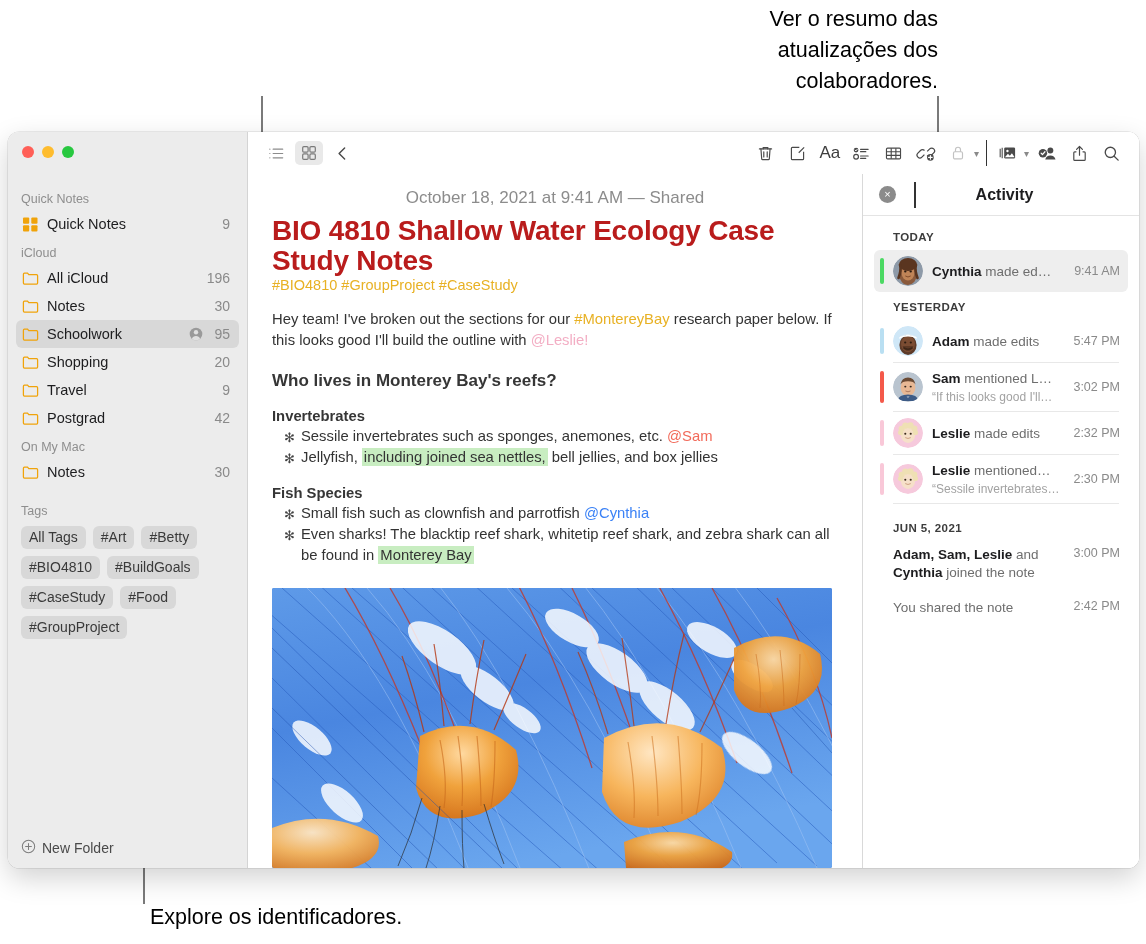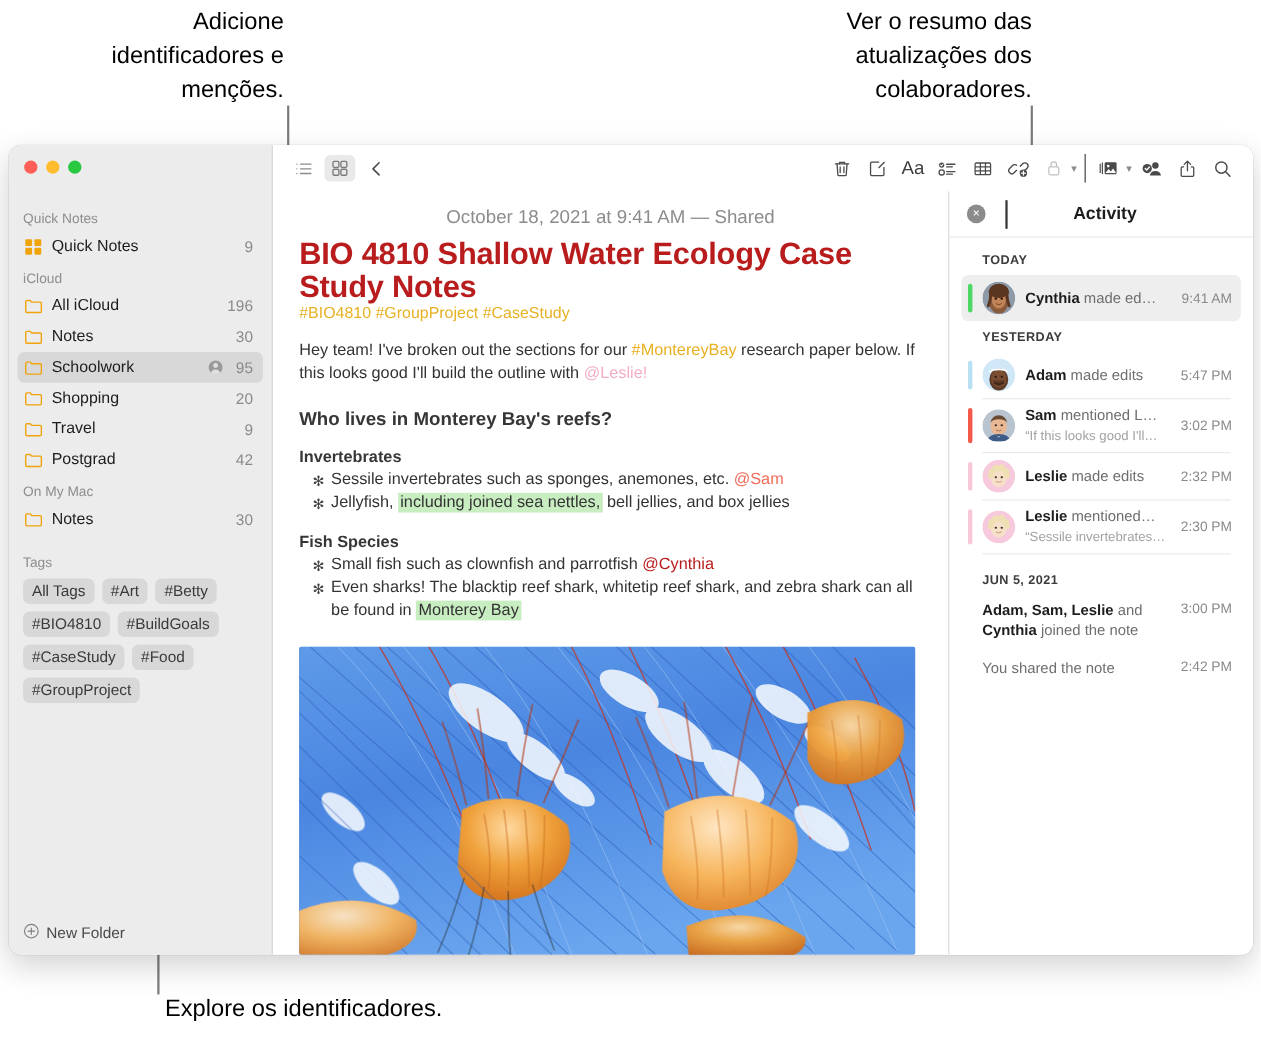--- a/index.html
+++ b/index.html
@@ -161,21 +161,21 @@
   ul.bl { list-style: none; margin-top: 2px; }
   ul.bl li {
     font-size: 14.8px; color: #333; line-height: 21px;
     padding-left: 29px; position: relative;
   }
   ul.bl li::before {
     content: "✻"; position: absolute; left: 12px; top: 1px;
     color: #444; font-size: 13px;
   }
   .mention-red { color: #f26a5a; }
-  .mention-green { color: #b91c1c; }
+  .mention-green { color: #3b82f6; }
   .mention-pink { color: #f3aec4; }
   .tagref { color: #e8b124; }
   .hl { background: #c8edc1; color: #333; padding: 1px 2px; }
 
   .photo {
     margin: 22px 0 0 0; width: 560px; height: 280px;
     border-radius: 2px; overflow: hidden; position: relative;
     background: #3f7fd8;
   }
   .photo svg { display: block; width: 100%; height: 100%; }
@@ -249,23 +249,20 @@
   .act-plain .t {
     flex: 1 1 auto; font-size: 13.5px; color: #6e6e6e; line-height: 18px;
   }
   .act-plain .t b { color: #1d1d1f; font-weight: bold; }
 </style>
 </head>
 <body>
 
 <div id="root">
 
-  <div class="callout callout-tl">Adicione
-identificadores e
-menções.</div>
   <div class="leader leader-v" style="left:261px; top:96px; height:234px;"></div>
   <div class="leader leader-h" style="left:261px; top:329px; width:12px;"></div>
 
   <div class="callout callout-tr">Ver o resumo das
 atualizações dos
 colaboradores.</div>
   <div class="leader leader-v" style="left:937px; top:96px; height:118px;"></div>
 
   <div class="callout callout-bl">Explore os identificadores.</div>
   <div class="leader leader-v" style="left:143px; top:692px; height:212px;"></div>

